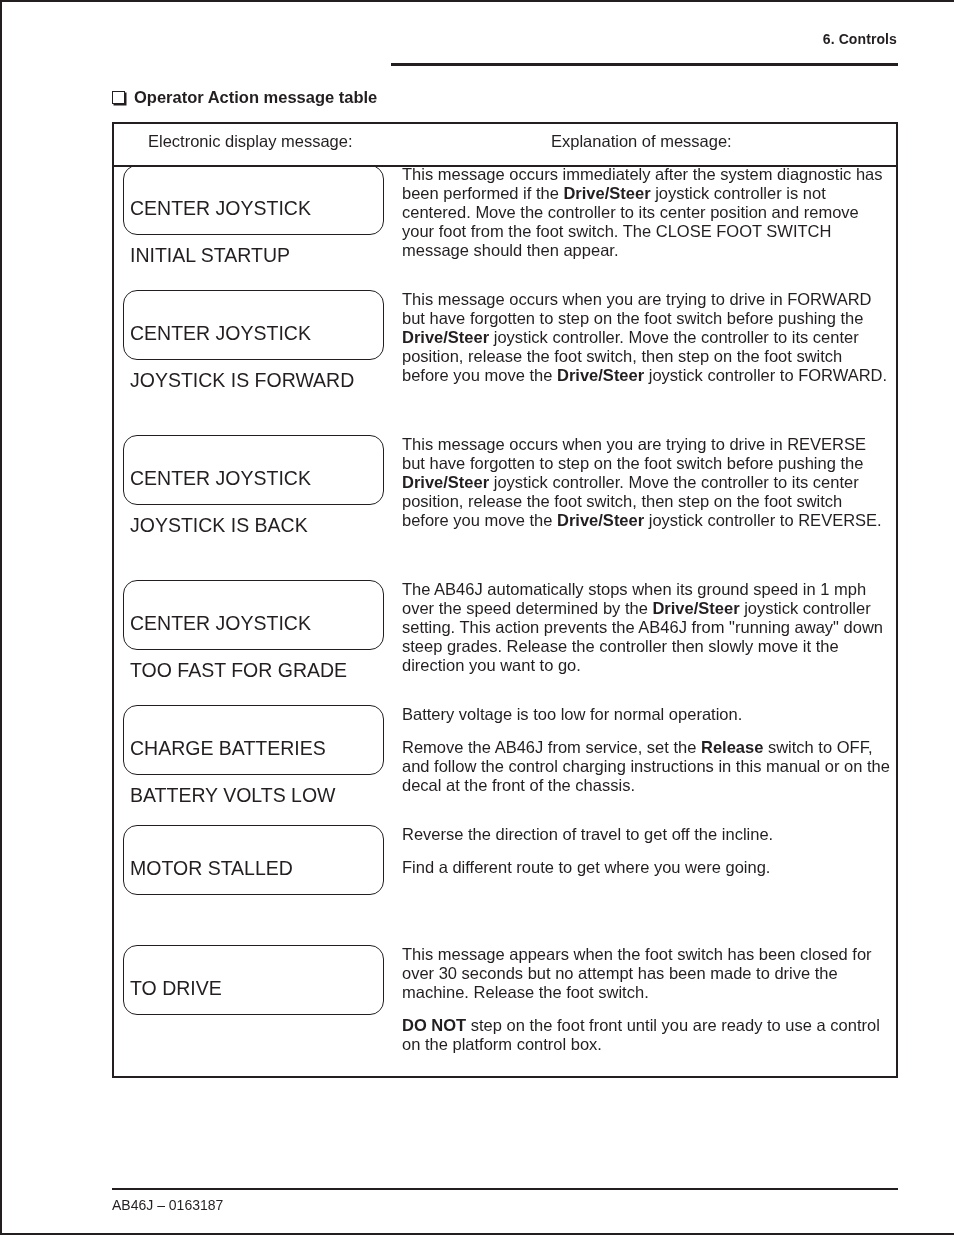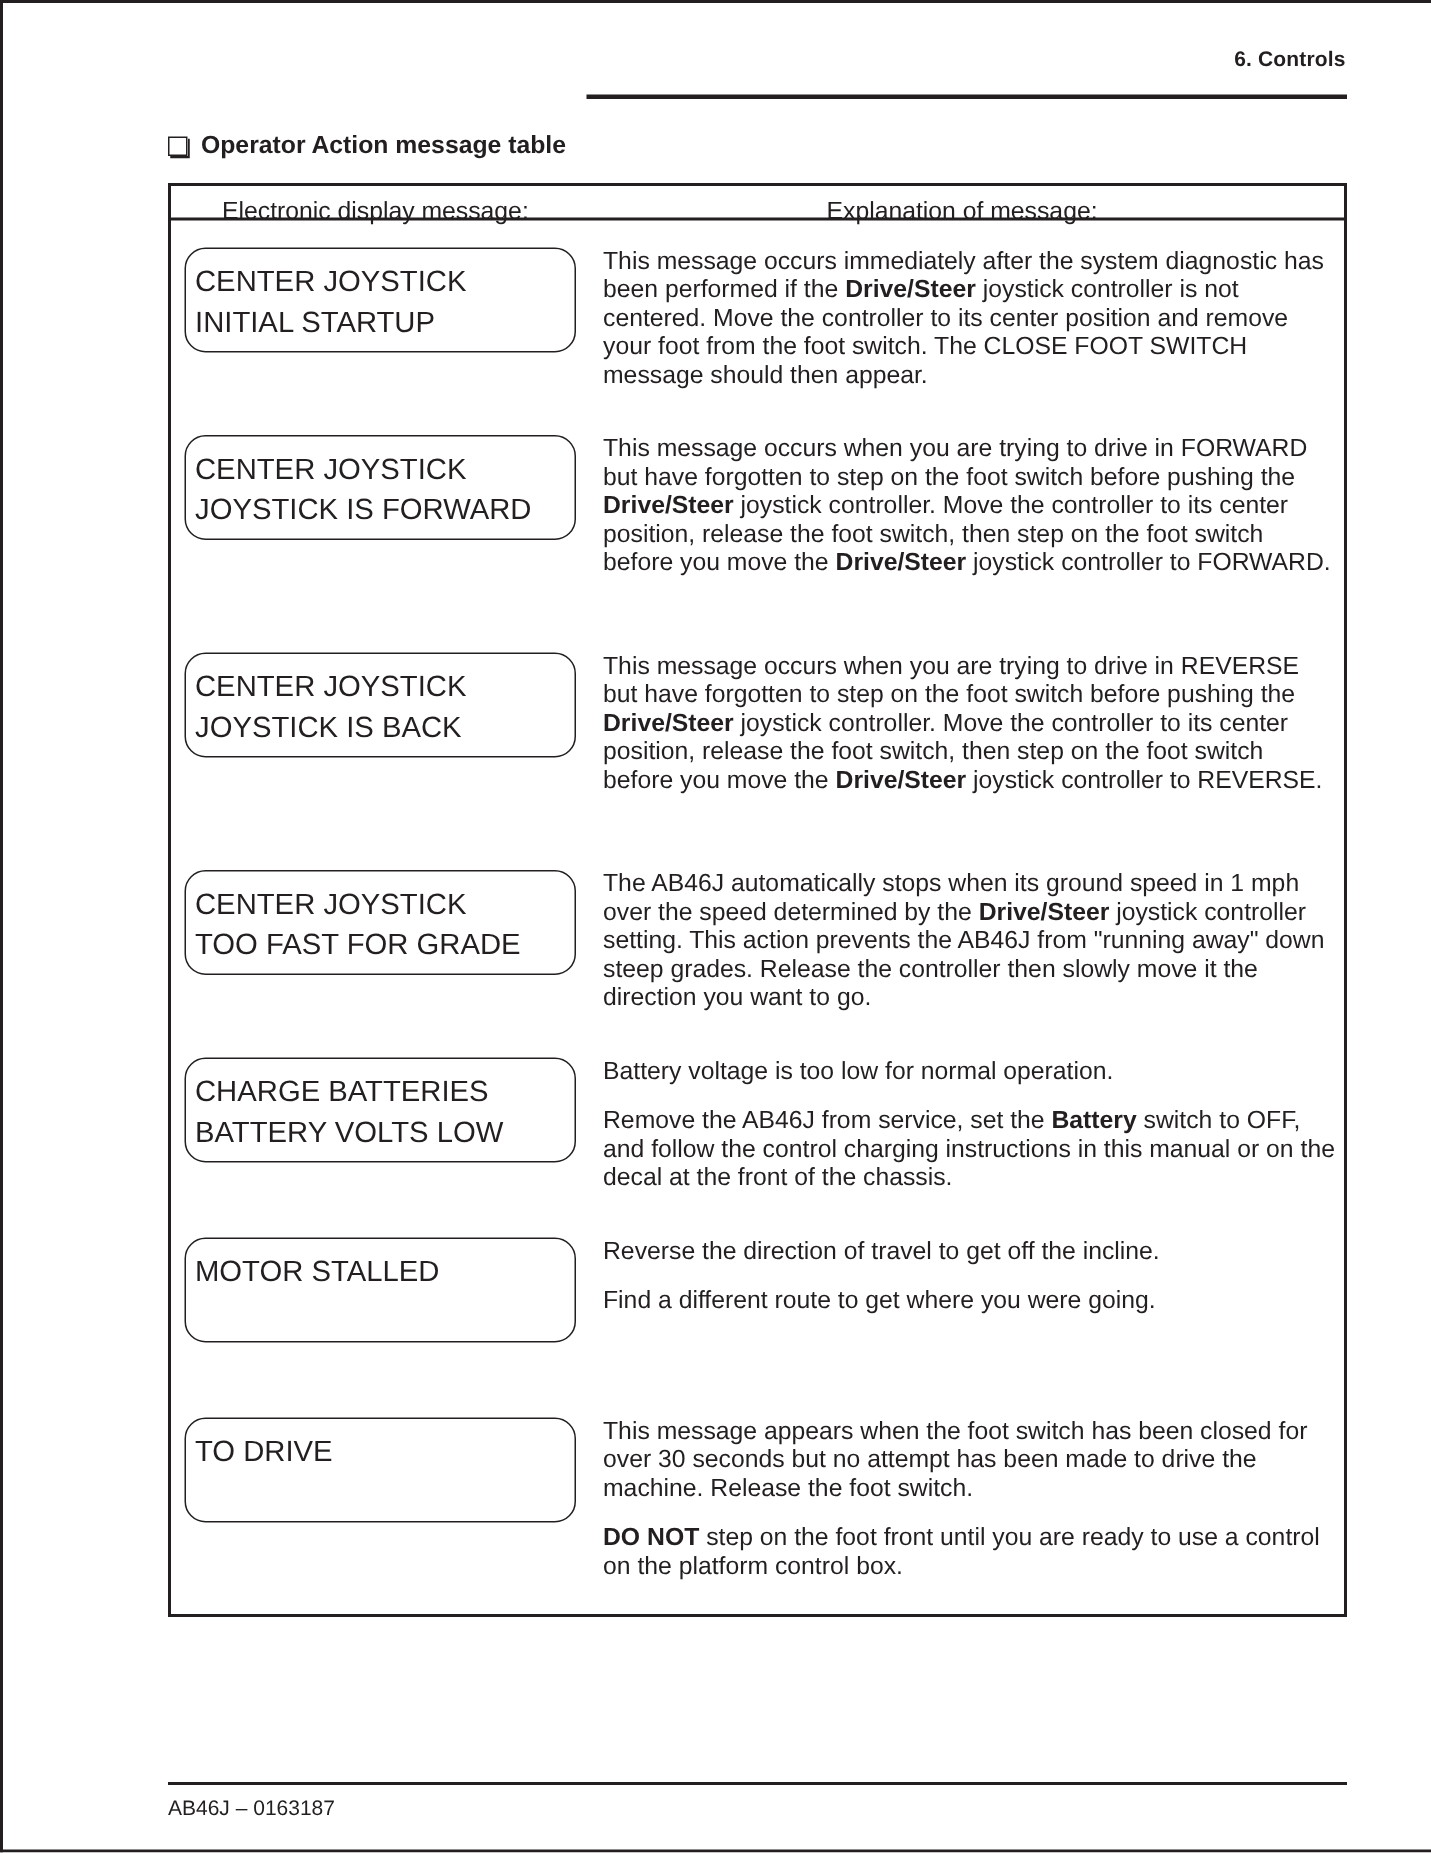--- a/index.html
+++ b/index.html
@@ -32,37 +32,37 @@
     .checkbox-glyph {
       display: inline-block; width: 13px; height: 13px;
       border: 1.6px solid #231f20; margin-right: 9px;
       box-shadow: 1.5px 1.5px 0 #231f20;
     }
     .msg-table {
       position: absolute; left: 112px; top: 122px; width: 786px; height: 956px;
       border: 2px solid #231f20;
     }
     .table-head {
-      position: absolute; left: 0; top: 0; width: 100%; height: 23px;
+      position: absolute; left: 0; top: 0; width: 100%; height: 43px;
       border-bottom: 2px solid #231f20;
       font-size: 16.5px;
     }
     .head-left { position: absolute; left: 34px; top: 8px; }
     .head-right { position: absolute; left: 437px; top: 8px; }
 
     .row { position: absolute; left: 0; width: 100%; }
     .lcd {
       position: absolute; left: 9px; top: 0;
       width: 261px; height: 70px;
       border: 1.4px solid #231f20; border-radius: 14px;
       padding: 9px 0 0 6px;
       font-size: 19.5px; line-height: 27px;
       white-space: nowrap;
     }
-    .lcd div { display: block; }
+    .lcd div { display: block; margin-top: 20px; }
     .explain {
       position: absolute; left: 288px; top: 0; width: 490px;
       font-size: 16.5px; line-height: 19px;
     }
     .explain p { margin: 0 0 14px 0; }
     .explain b { font-weight: bold; }
 
     .footer-rule {
       position: absolute; left: 112px; top: 1188px; width: 786px; height: 2px;
       background: #231f20;
@@ -135,21 +135,21 @@
       </div>
   </div>
 
   <div class="row" style="top:581px;">
     <div class="lcd">
       <div>CHARGE BATTERIES</div>
       <div>BATTERY VOLTS LOW</div>
     </div>
     <div class="explain">
         <p><span>Battery voltage is too low for normal operation.</span></p>
-        <p><span>Remove the AB46J from service, set the </span><b>Battery</b><span> switch to OFF, and follow the control charging instructions in this manual or on the decal at the front of the chassis.</span></p>
+        <p><span>Remove the AB46J from service, set the </span><b>Release</b><span> switch to OFF, and follow the control charging instructions in this manual or on the decal at the front of the chassis.</span></p>
       </div>
   </div>
 
   <div class="row" style="top:701px;">
     <div class="lcd">
       <div>MOTOR STALLED</div>
     </div>
     <div class="explain">
         <p><span>Reverse the direction of travel to get off the incline.</span></p>
         <p><span>Find a different route to get where you were going.</span></p>

